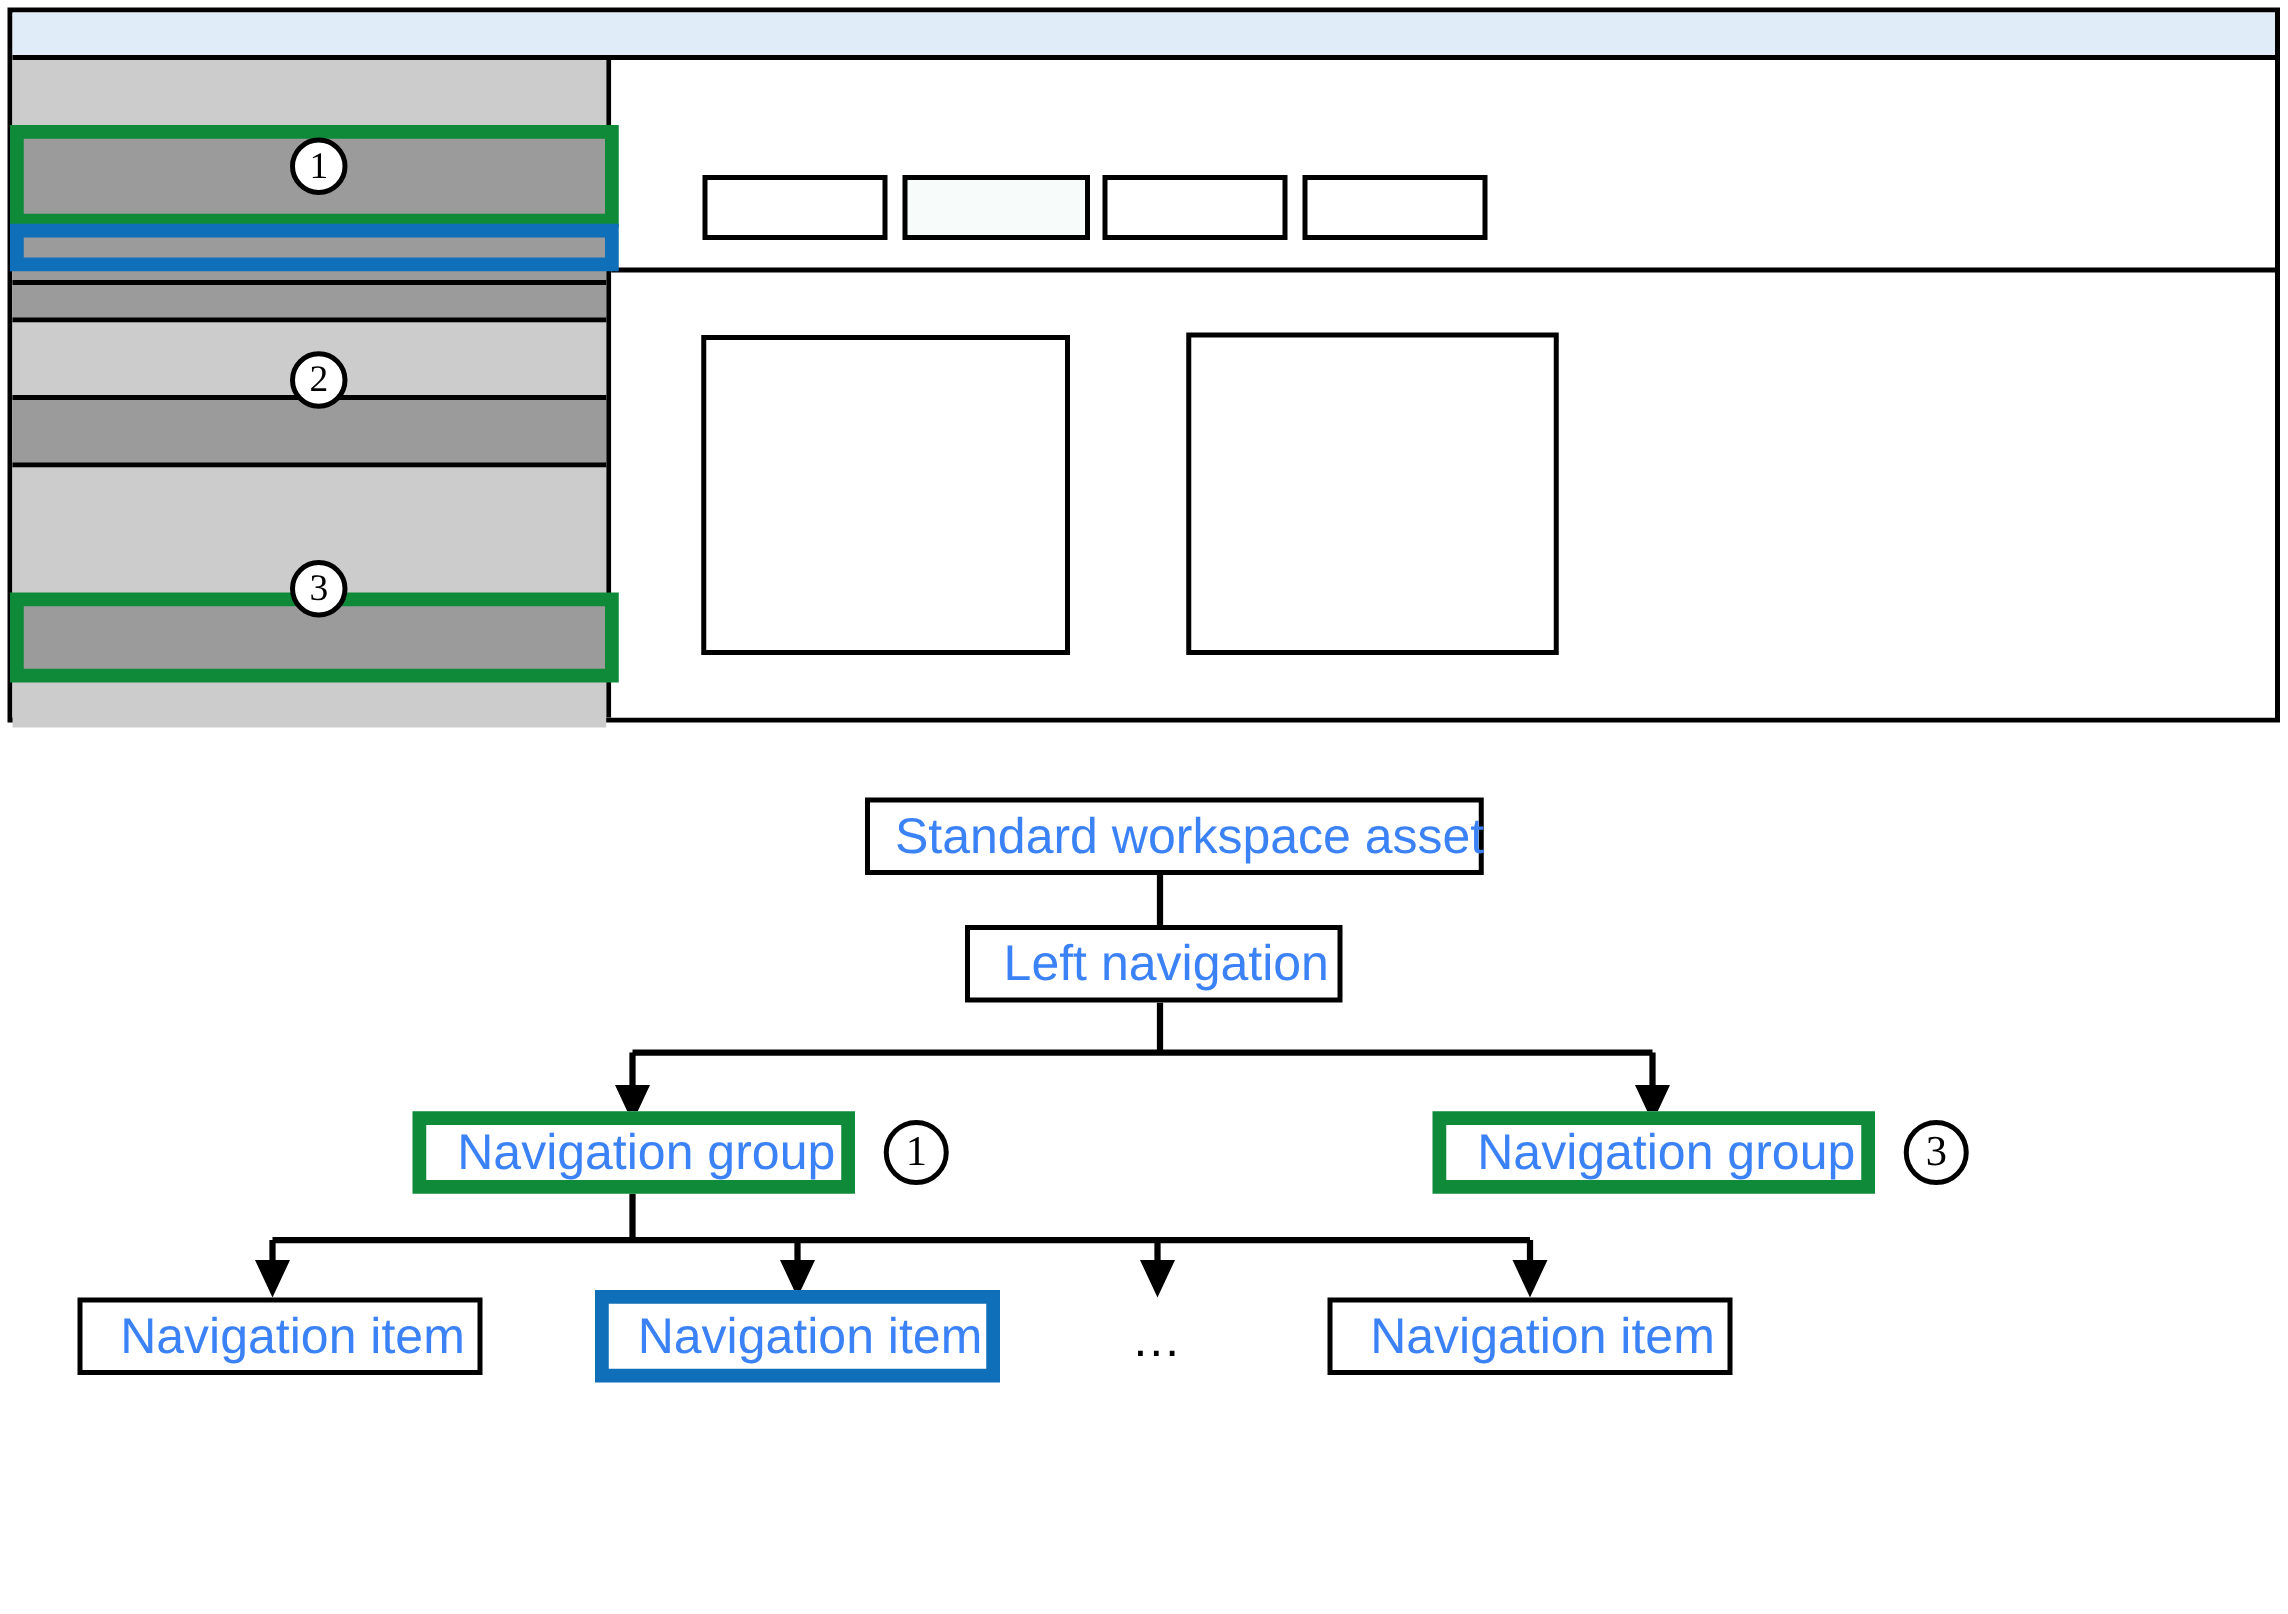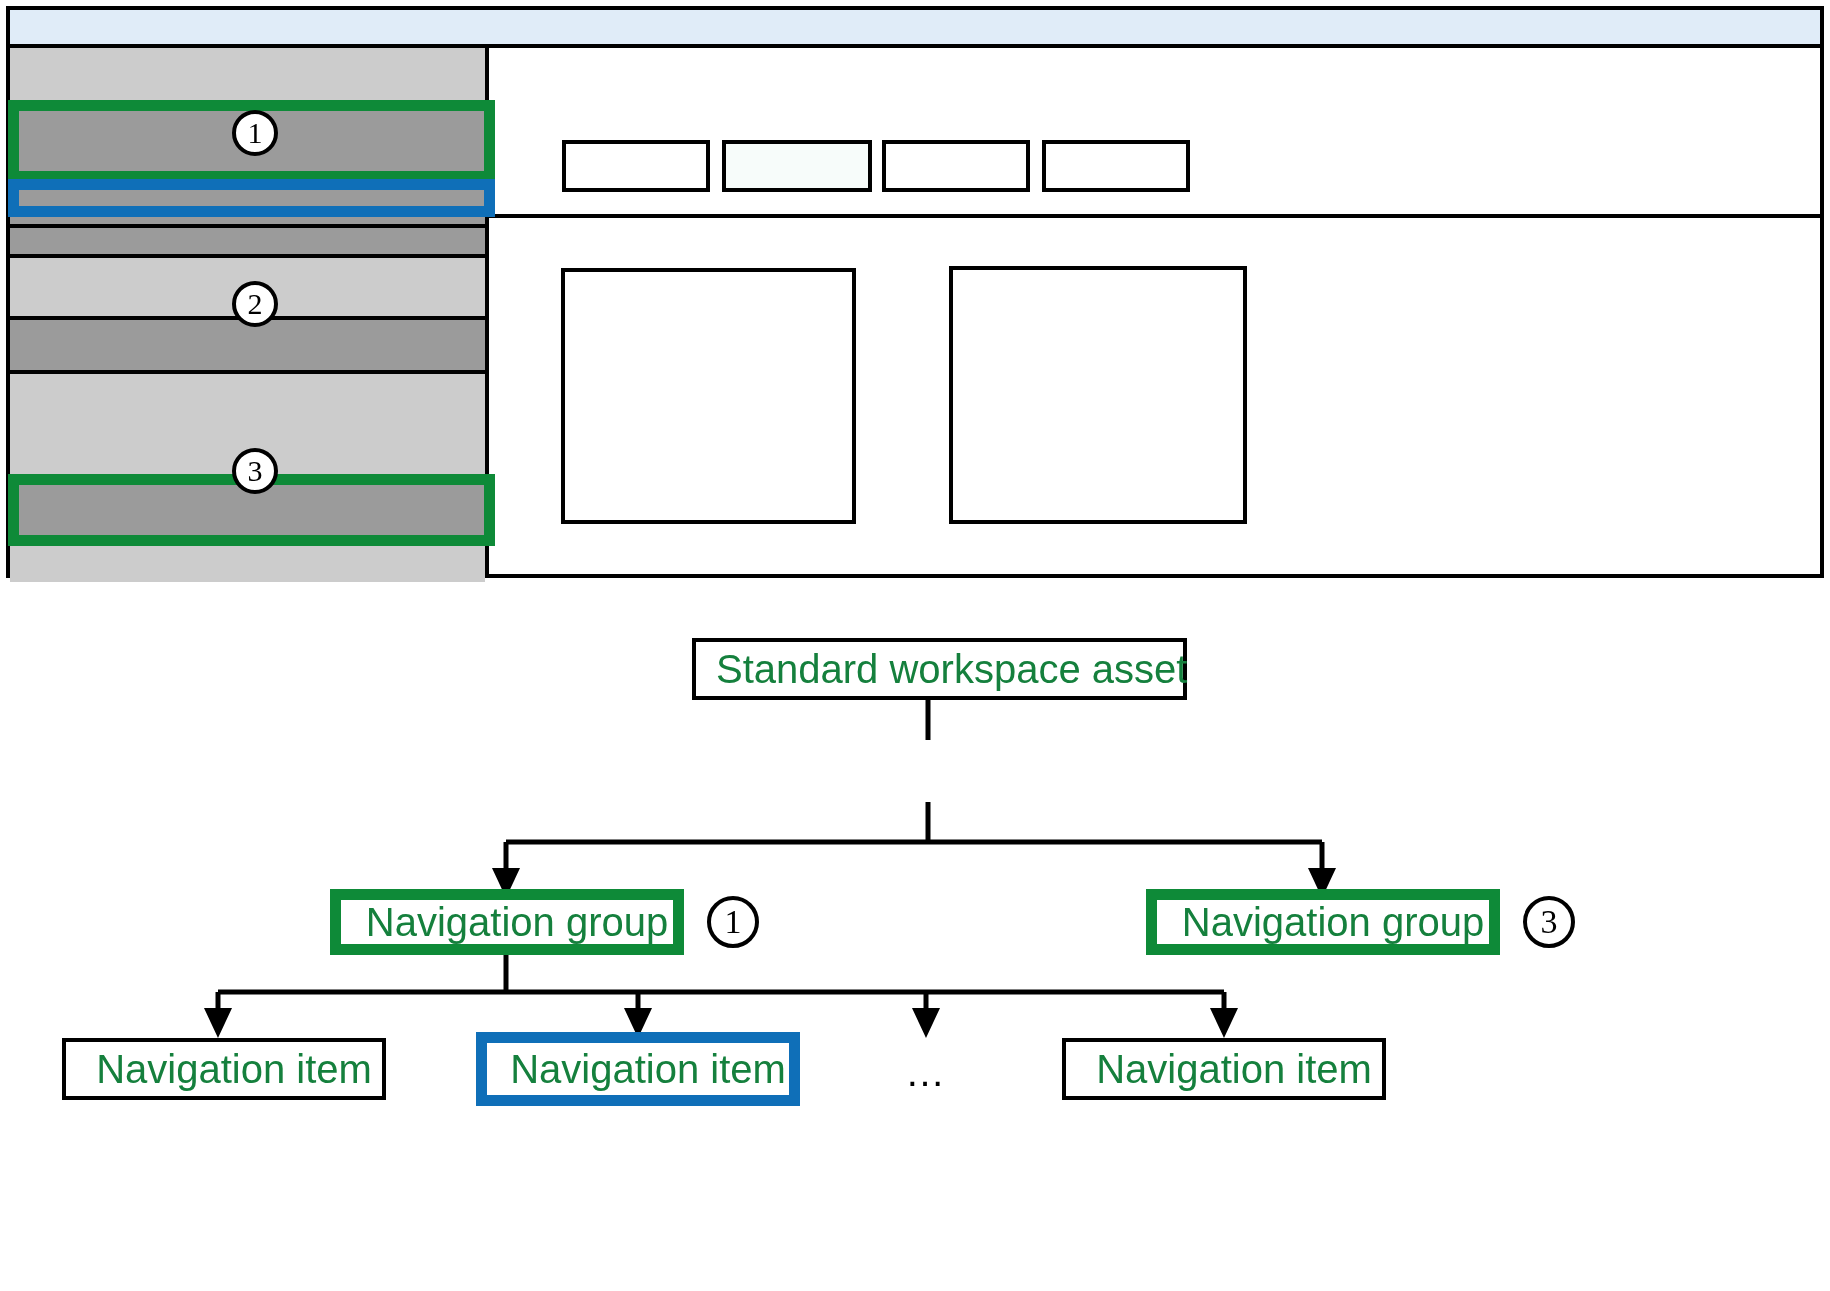--- a/index.html
+++ b/index.html
@@ -137,21 +137,21 @@
   .node {
     position: absolute;
     box-sizing: border-box;
     background: #ffffff;
     border: 4px solid #000;
     display: flex;
     align-items: center;
     justify-content: center;
     font-family: "Liberation Sans", sans-serif;
     font-size: 40px;
-    color: #15803d;
+    color: #3b82f6;
     white-space: nowrap;
     z-index: 4;
     padding-left: 20px;
   }
   .node.hl-g {
     border: 11px solid #0e8a38;
     box-shadow: inset 0 0 0 0 #000;
   }
   .node.hl-b {
     border: 11px solid #0f6fb8;
@@ -279,20 +279,23 @@
       <polygon points="926,458 912,428 940,428" fill="#000"></polygon>
 
       <line x1="1224" y1="412" x2="1224" y2="438" stroke="#000" stroke-width="5"></line>
       <polygon points="1224,458 1210,428 1238,428" fill="#000"></polygon>
     </svg>
 
     <div class="node" style="left:692px; top:58px; width:495px; height:62px;">
       <span class="node-inner">Standard workspace asset</span>
     </div>
 
+    <div class="node" style="left:772px; top:160px; width:302px; height:62px;">
+      <span class="node-inner">Left navigation</span>
+    </div>
 
     <div class="node hl-g" style="left:330px; top:309px; width:354px; height:66px;">
       <span class="node-inner">Navigation group</span>
     </div>
     <div class="circ-t" style="left:707px; top:316px;">
       <span>1</span>
     </div>
 
     <div class="node hl-g" style="left:1146px; top:309px; width:354px; height:66px;">
       <span class="node-inner">Navigation group</span>

